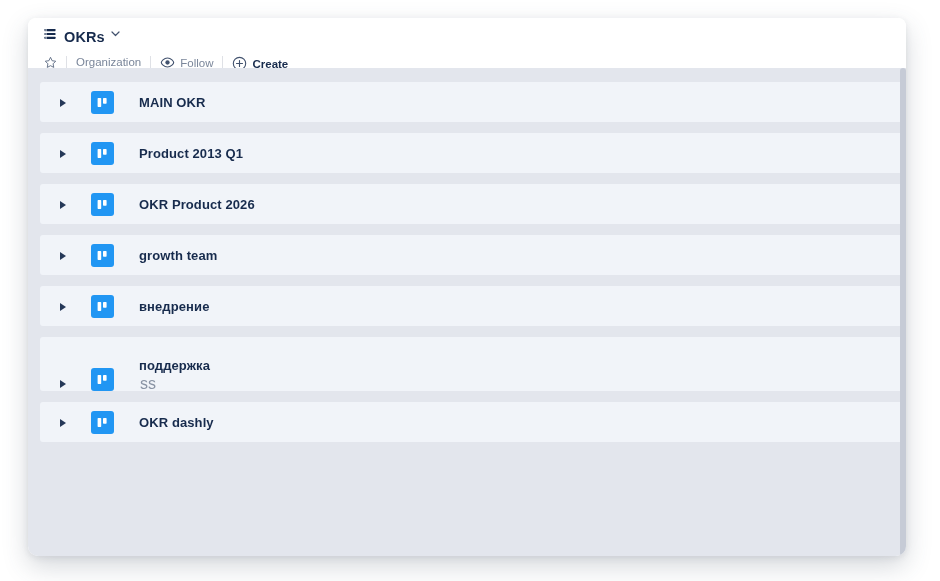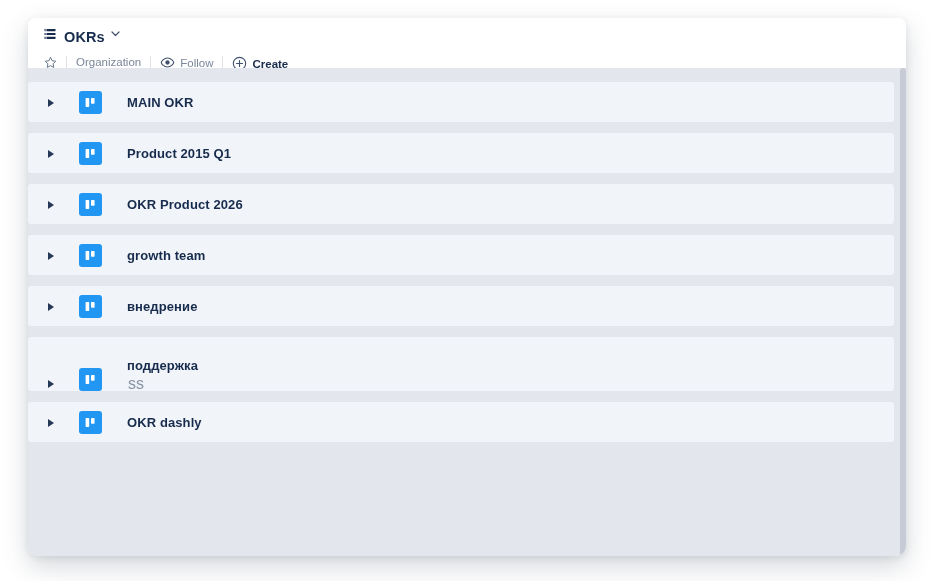--- a/index.html
+++ b/index.html
@@ -109,21 +109,21 @@
     position: relative;
     overflow: hidden;
     padding-top: 14px;
     box-sizing: border-box;
   }
 
   .board-row {
     position: relative;
     background: #f1f4f9;
     height: 40px;
-    margin: 0 0 11px 0;
+    margin: 0 0 11px 12px;
     width: 866px;
     border-radius: 3px;
     display: flex;
     align-items: center;
     padding-left: 16px;
     box-sizing: border-box;
     gap: 12px;
   }
   .board-row.has-subtitle {
     height: 54px;
@@ -289,21 +289,21 @@
           <span class="expander">
             <span class="tri"></span>
           </span>
           <span class="board-tile-icon">
             <svg width="13" height="13" viewBox="0 0 13 13">
               <rect x="1.6" y="2.1" width="3.6" height="8.8" rx="0.7" fill="#ffffff"></rect>
               <rect x="7.0" y="2.1" width="3.6" height="5.6" rx="0.7" fill="#ffffff"></rect>
             </svg>
           </span>
           <span class="row-text">
-            <span class="row-title">Product 2015 Q1</span>
+            <span class="row-title">Product 2013 Q1</span>
           </span>
         </div>
         <div class="board-row">
           <span class="expander">
             <span class="tri"></span>
           </span>
           <span class="board-tile-icon">
             <svg width="13" height="13" viewBox="0 0 13 13">
               <rect x="1.6" y="2.1" width="3.6" height="8.8" rx="0.7" fill="#ffffff"></rect>
               <rect x="7.0" y="2.1" width="3.6" height="5.6" rx="0.7" fill="#ffffff"></rect>

